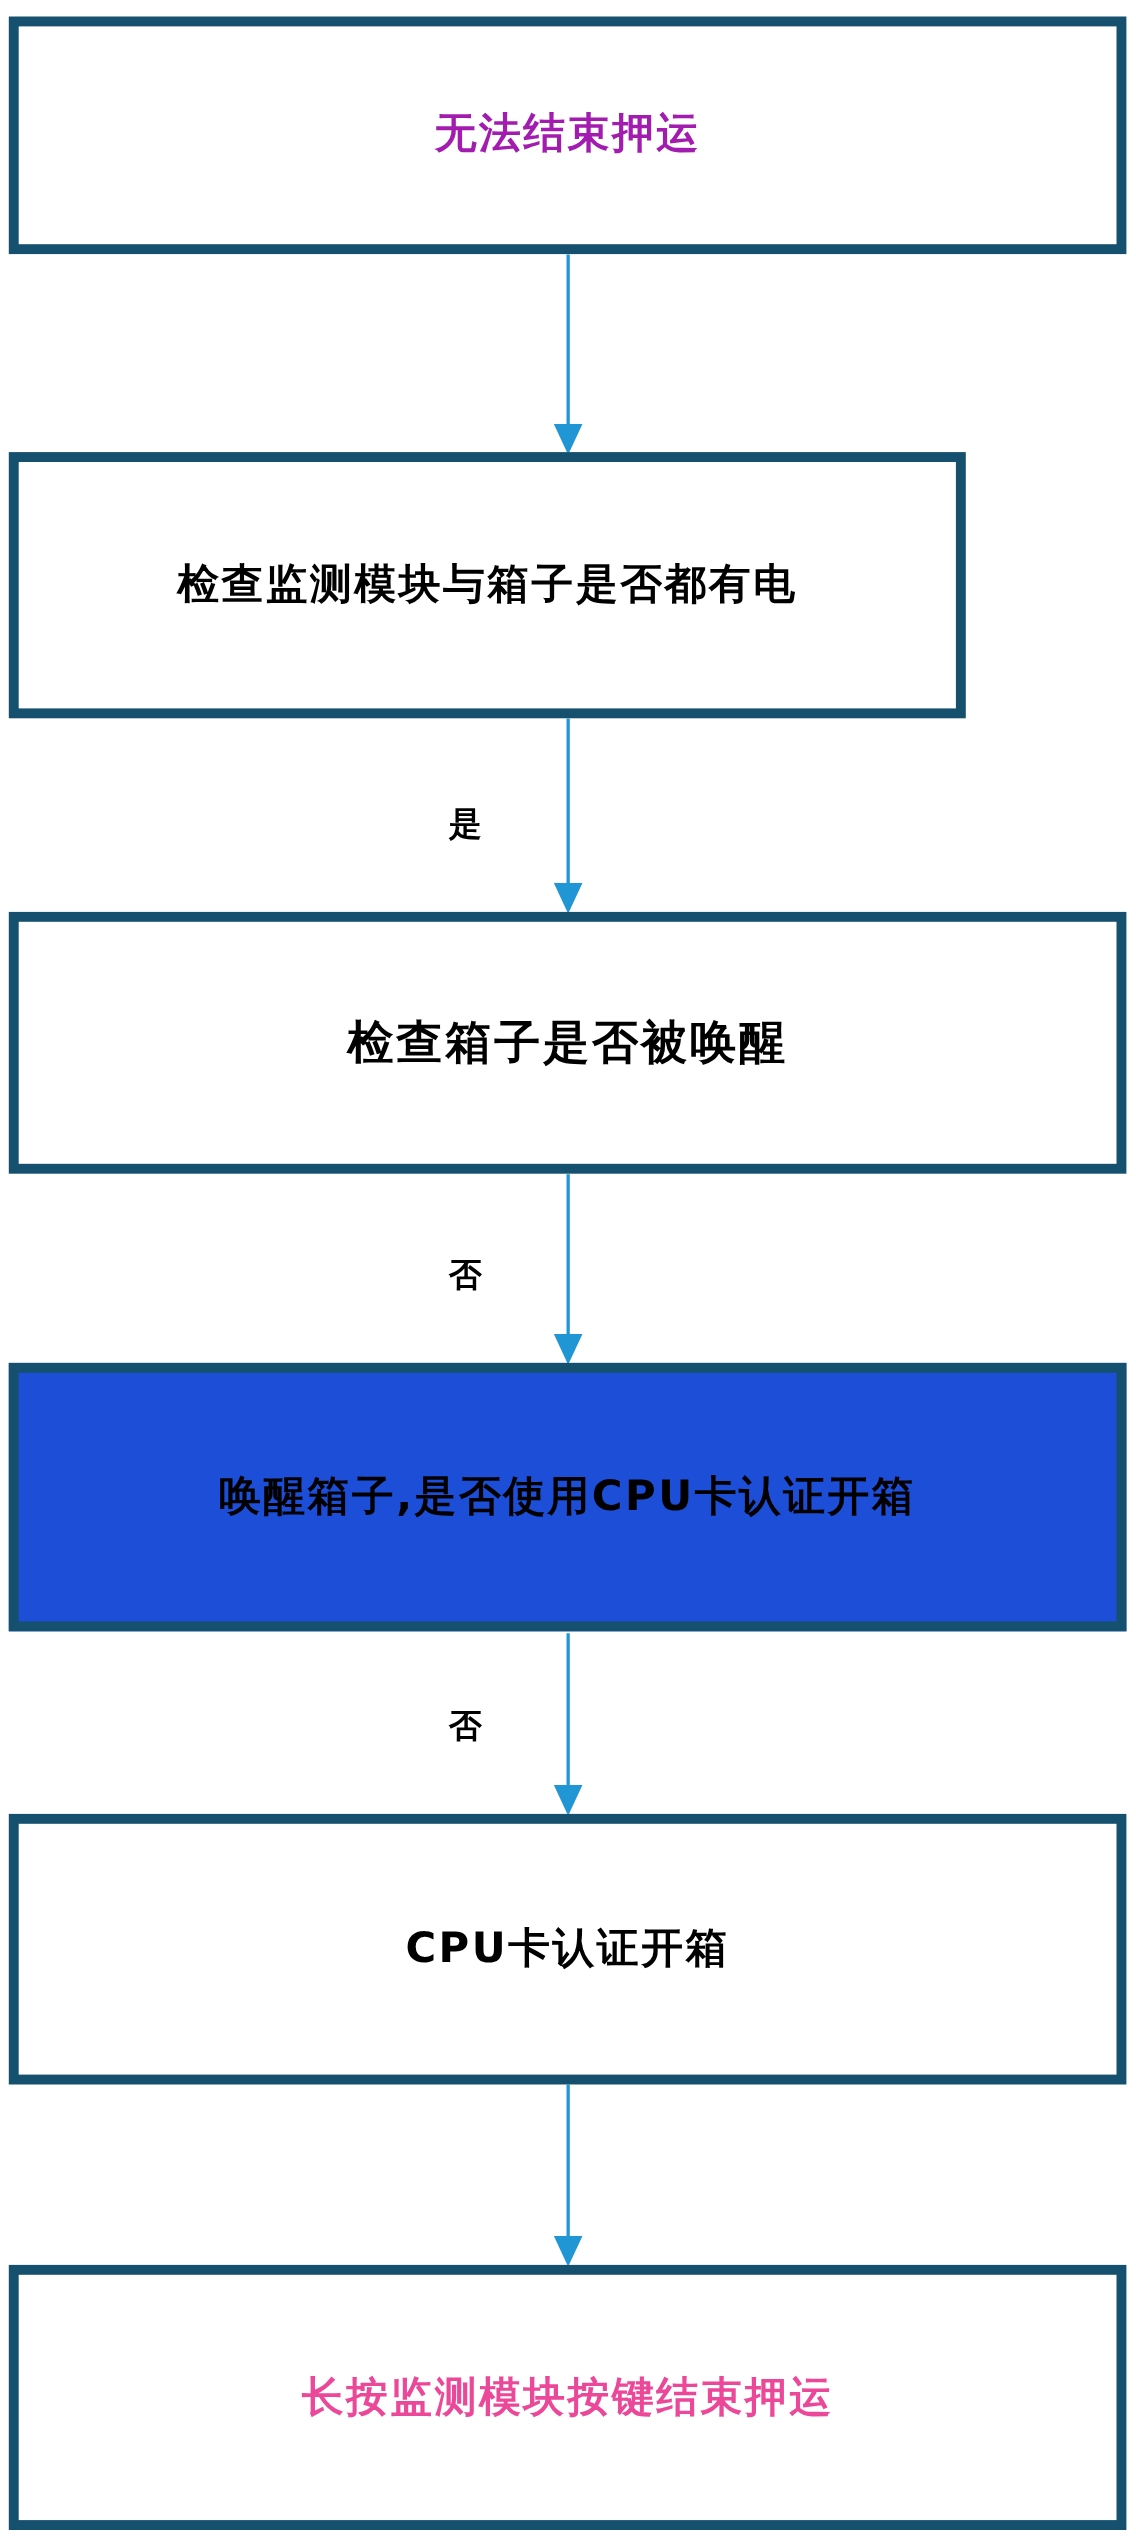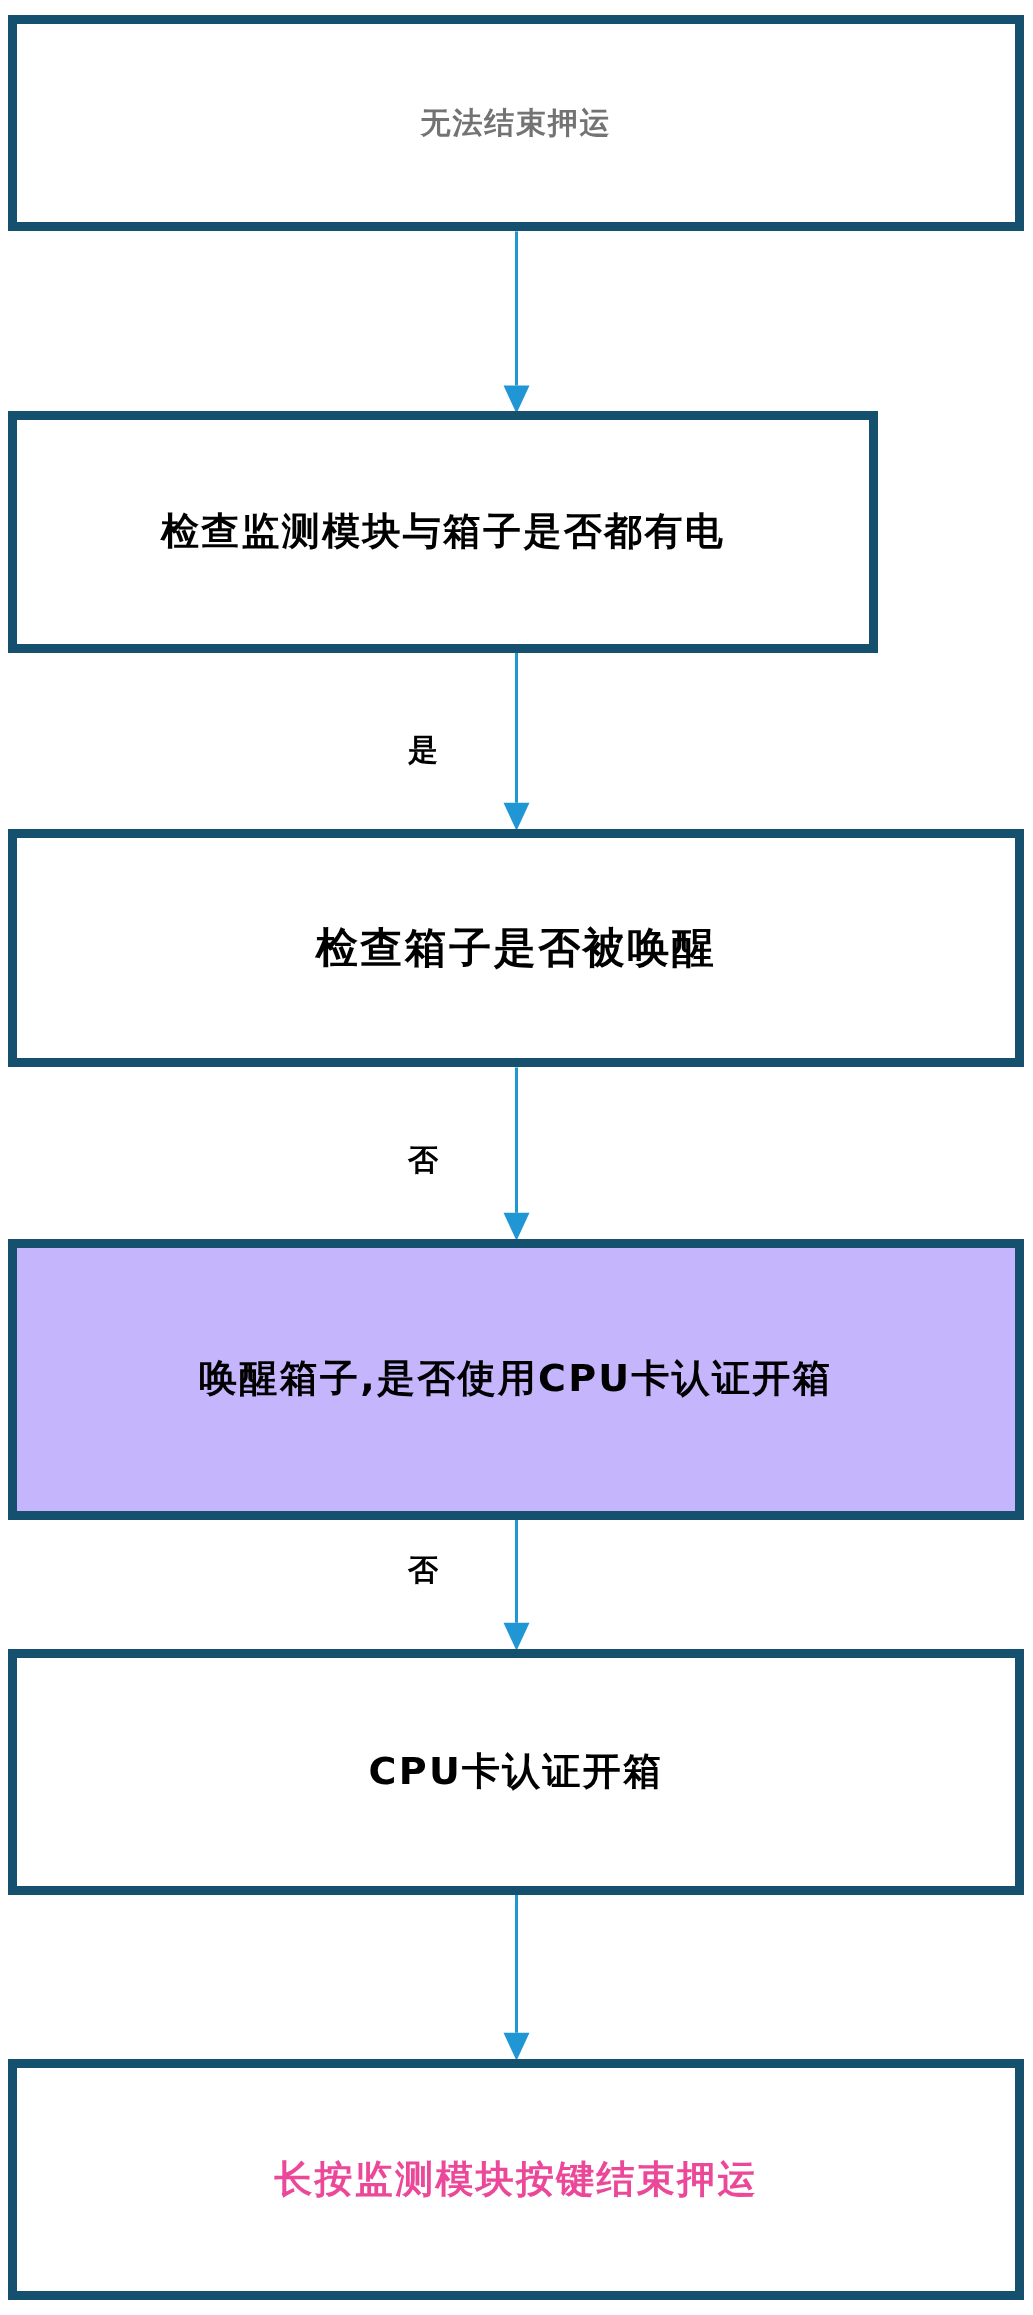--- a/index.html
+++ b/index.html
@@ -63,29 +63,29 @@
       <polygon points="503.5,1212.7666034155598 529.5,1212.7666034155598 516.5,1240.7666034155598" fill="#2196D4"></polygon>
       <line x1="516.5" y1="1484.762808349146" x2="516.5" y2="1622.7602783048703" stroke="#2196D4" stroke-width="3"></line>
       <polygon points="503.5,1622.7602783048703 529.5,1622.7602783048703 516.5,1650.7602783048703" fill="#2196D4"></polygon>
       <line x1="516.5" y1="1894.756483238457" x2="516.5" y2="2032.7539531941811" stroke="#2196D4" stroke-width="3"></line>
       <polygon points="503.5,2032.7539531941811 529.5,2032.7539531941811 516.5,2060.753953194181" fill="#2196D4"></polygon>
     </g>
 </svg>
 
 <div id="node-layer">
     <div class="node-box" style="left: 8px; top: 14.6426px; width: 1016px; height: 216.711px; border-width: 9px; border-color: rgb(22, 80, 111); background: rgb(255, 255, 255);">
-      <span class="node-label" style="font-size: 30px; color: #737373; font-family: Liberation Serif, serif;">无法结束押运</span>
+      <span class="node-label" style="font-size: 38px; color: #a21caf; font-family: Liberation Serif, serif;">无法结束押运</span>
     </div>
     <div class="node-box" style="left: 8px; top: 411.458px; width: 870px; height: 241.603px; border-width: 9px; border-color: rgb(22, 80, 111); background: rgb(255, 255, 255);">
       <span class="node-label" style="font-size: 38px; color: rgb(0, 0, 0);">检查监测模块与箱子是否都有电</span>
     </div>
     <div class="node-box" style="left: 8px; top: 828.773px; width: 1016px; height: 238.675px; border-width: 9px; border-color: rgb(22, 80, 111); background: rgb(255, 255, 255);">
       <span class="node-label" style="font-size: 42px; color: rgb(0, 0, 0);">检查箱子是否被唤醒</span>
     </div>
-    <div class="node-box" style="left: 8px; top: 1238.77px; width: 1016px; height: 281px; border-width: 9px; border-color: rgb(22, 80, 111); background: #c4b5fd;">
+    <div class="node-box" style="left: 8px; top: 1238.77px; width: 1016px; height: 244px; border-width: 9px; border-color: rgb(22, 80, 111); background: #1d4ed8;">
       <span class="node-label" style="font-size: 38px; color: rgb(0, 0, 0);">唤醒箱子,是否使用CPU卡认证开箱</span>
     </div>
     <div class="node-box" style="left: 8px; top: 1648.76px; width: 1016px; height: 245.996px; border-width: 9px; border-color: rgb(22, 80, 111); background: rgb(255, 255, 255);">
       <span class="node-label" style="font-size: 38px; color: rgb(0, 0, 0);">CPU卡认证开箱</span>
     </div>
     <div class="node-box" style="left: 8px; top: 2058.75px; width: 1016px; height: 241.603px; border-width: 9px; border-color: rgb(22, 80, 111); background: rgb(255, 255, 255);">
       <span class="node-label" style="font-size: 38px; color: #ec4899;">长按监测模块按键结束押运</span>
     </div>
   </div>
 <div id="edge-label-layer">

